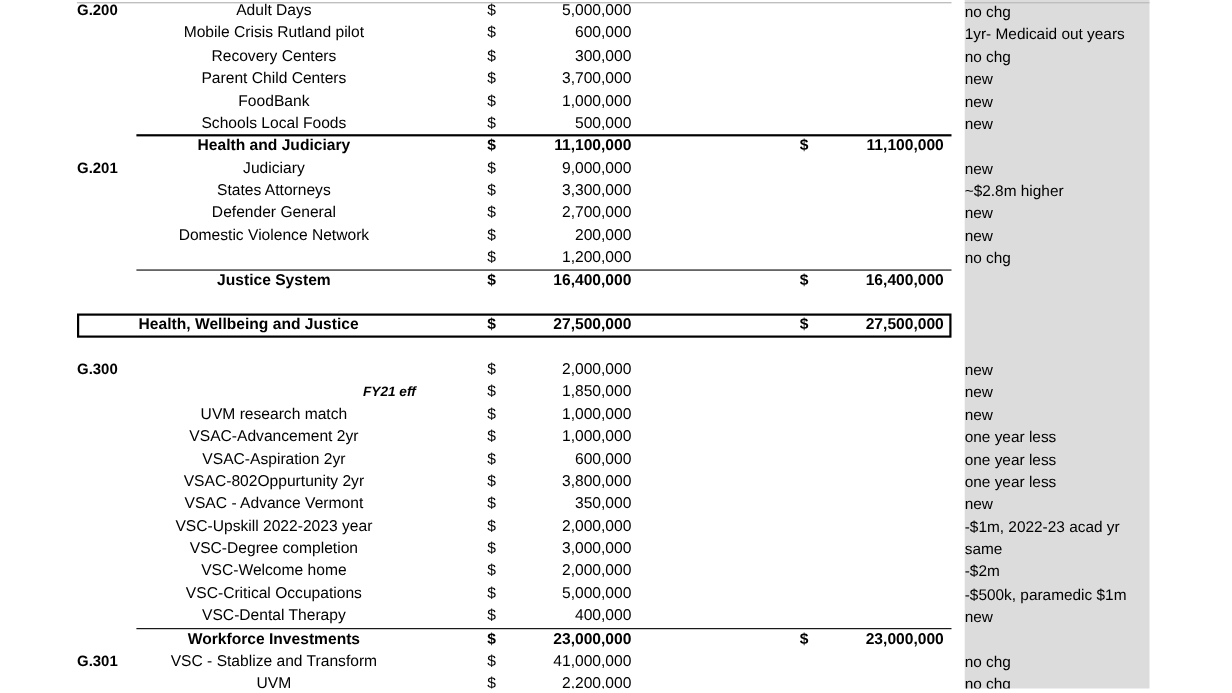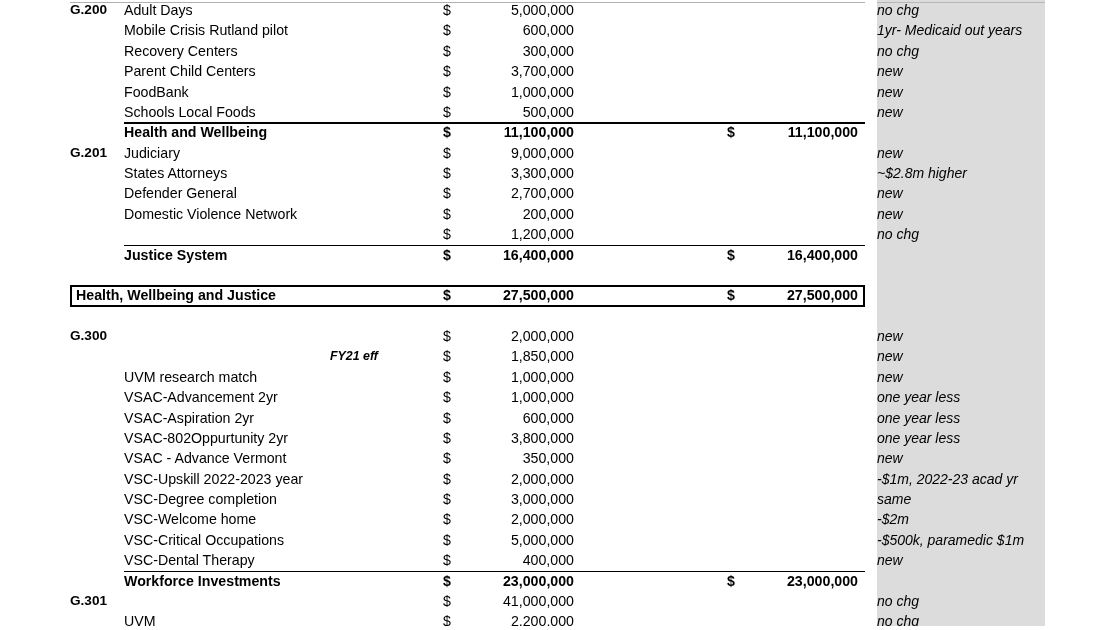--- a/index.html
+++ b/index.html
@@ -41,27 +41,27 @@
   }
   .cell{
     position:absolute;
     top:0;
     height:20.38px;
     line-height:20.38px;
     font-size:14.2px;
     color:#000;
   }
   .c-code{ left:70px; width:60px; text-align:left; font-weight:bold; font-size:13.6px;}
-  .c-item{ left:124px; width:250px; text-align:left;}
+  .c-item{ left:124px; width:250px; text-align:center;}
   .c-eff { left:330px; width:110px; text-align:left; font-weight:bold; font-style:italic; font-size:12.4px;}
   .c-d1  { left:443px; width:12px; text-align:left;}
   .c-a1  { left:455px; width:119px; text-align:right;}
   .c-d2  { left:727px; width:12px; text-align:left;}
   .c-a2  { left:739px; width:119px; text-align:right;}
-  .c-note{ left:877px; width:160px; text-align:left; font-style:italic; font-size:14px;}
+  .c-note{ left:877px; width:160px; text-align:left; font-size:14px;}
 
   
   .row.subtotal .cell{font-weight:bold;}
   .row.subtotal .c-item{font-weight:bold;}
   .row.subtotal::before{
     content:"";
     position:absolute;
     left:124px; top:0;
     width:741px; height:1.6px;
     background:#000;
@@ -119,21 +119,21 @@
         <div class="cell c-a1">1,000,000</div>
         <div class="cell c-note">new</div>
       </div>
       <div class="row item">
         <div class="cell c-item">Schools Local Foods</div>
         <div class="cell c-d1">$</div>
         <div class="cell c-a1">500,000</div>
         <div class="cell c-note">new</div>
       </div>
       <div class="row subtotal">
-        <div class="cell c-item">Health and Wellbeing</div>
+        <div class="cell c-item">Health and Judiciary</div>
         <div class="cell c-d1">$</div>
         <div class="cell c-a1">11,100,000</div>
         <div class="cell c-d2">$</div>
         <div class="cell c-a2">11,100,000</div>
       </div>
       <div class="row item">
         <div class="cell c-code">G.201</div>
         <div class="cell c-item">Judiciary</div>
         <div class="cell c-d1">$</div>
         <div class="cell c-a1">9,000,000</div>
@@ -252,20 +252,21 @@
       </div>
       <div class="row subtotal">
         <div class="cell c-item">Workforce Investments</div>
         <div class="cell c-d1">$</div>
         <div class="cell c-a1">23,000,000</div>
         <div class="cell c-d2">$</div>
         <div class="cell c-a2">23,000,000</div>
       </div>
       <div class="row item">
         <div class="cell c-code">G.301</div>
+        <div class="cell c-item">VSC - Stablize and Transform</div>
         <div class="cell c-d1">$</div>
         <div class="cell c-a1">41,000,000</div>
         <div class="cell c-note">no chg</div>
       </div>
       <div class="row item">
         <div class="cell c-item">UVM</div>
         <div class="cell c-d1">$</div>
         <div class="cell c-a1">2,200,000</div>
         <div class="cell c-note">no chg</div>
       </div>

